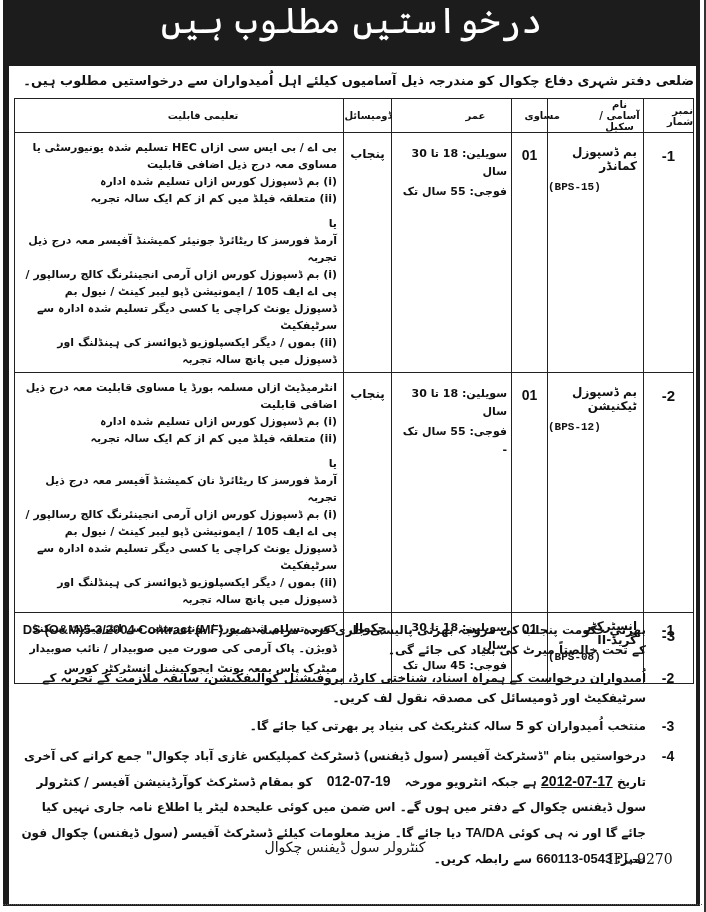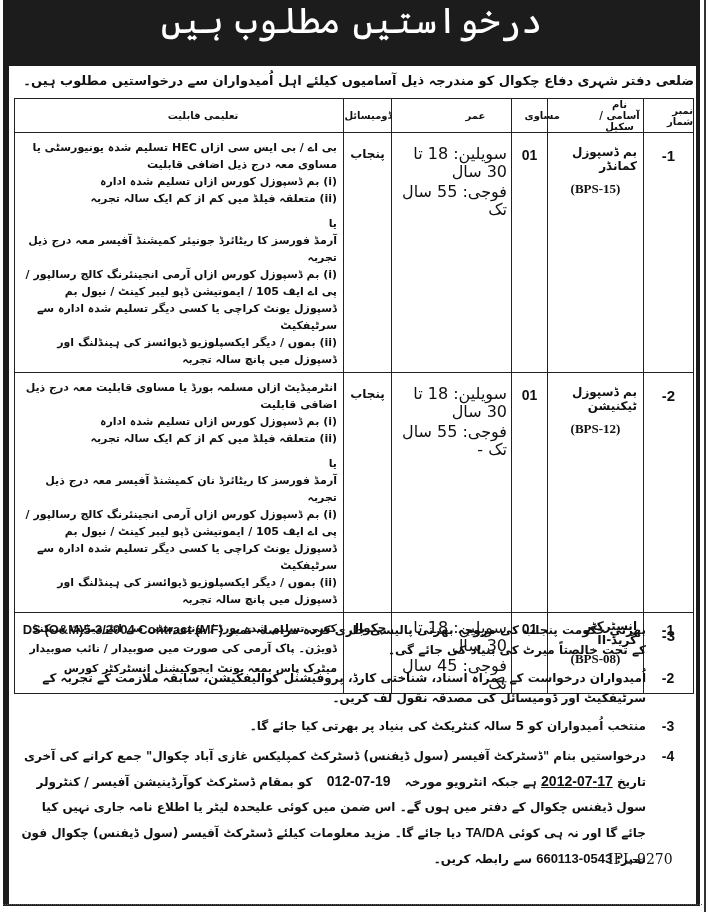--- a/index.html
+++ b/index.html
@@ -13,23 +13,23 @@
   table.posts { position:absolute; left:14px; top:98px; width:680px; border-collapse:collapse; direction:rtl; table-layout:fixed; }
   table.posts th, table.posts td { border:1.5px solid #222; vertical-align:top; padding:0; }
   table.posts th { height:30px; font-size:10px; font-weight:bold; vertical-align:middle; text-align:center;padding-left:48px; }
   .c-serial { width:50px; }
   .c-post { width:96px; }
   .c-count { width:36px; }
   .c-age { width:120px; }
   .c-dom { width:48px; }
   .serial { font-family:"Liberation Sans", sans-serif; font-weight:bold; font-size:15px; text-align:center; padding-top:14px !important; direction:ltr; }
   .post-name { font-size:12px; font-weight:bold; text-align:right; padding:12px 6px 0 4px; }
-  .post-bps { font-family:Liberation Serif, serif; font-weight:bold; font-size:13px; text-align:center; padding-top:8px; direction:ltr; }
+  .post-bps { font-family:Liberation Mono, monospace; font-weight:bold; font-size:11px; text-align:left; padding-top:8px; direction:ltr; }
   .count { font-family:"Liberation Sans", sans-serif; font-weight:bold; font-size:14px; text-align:center; padding-top:14px !important; direction:ltr; }
-  .age-line { font-size:16px; font-weight:normal; text-align:right; padding:12px 4px 0 4px; line-height:18px; }
+  .age-line { font-size:11px; font-weight:bold; text-align:right; padding:12px 4px 0 4px; line-height:18px; }
   .age-line + .age-line { padding-top:2px; }
   .dom { font-size:12px; font-weight:bold; text-align:center; padding-top:14px !important; }
   .qual { font-size:11px; font-weight:bold; text-align:right; padding:6px 6px 4px 6px !important; line-height:17px; }
   .qual p { margin:0; }
   .qual .or { margin-top:8px; }
   .row1 td { height:214px; }
   .row2 td { height:210px; }
   .row3 td { height:54px; }
   .notes { position:absolute; left:20px; right:16px; top:620px; direction:rtl; font-size:12px; font-weight:bold; }
   .note { display:flex; direction:rtl; margin-bottom:8px; line-height:20px; }
@@ -152,17 +152,18 @@
       <span class="note-num">-3</span>
       <span class="note-text">منتخب اُمیدواران کو 5 سالہ کنٹریکٹ کی بنیاد پر بھرتی کیا جائے گا۔</span>
     </div>
     <div class="note" style="line-height:25px">
       <span class="note-num">-4</span>
       <span class="note-text"><span>درخواستیں بنام "ڈسٹرکٹ آفیسر (سول ڈیفنس) ڈسٹرکٹ کمپلیکس غازی آباد چکوال" جمع کرانے کی آخری تاریخ </span><span class="u">17-07-2012</span><span> ہے جبکہ انٹرویو مورخہ </span><span class="en" style="font-size:14px;margin:0 10px">19-07-012</span><span> کو بمقام ڈسٹرکٹ کوآرڈینیشن آفیسر / کنٹرولر سول ڈیفنس چکوال کے دفتر میں ہوں گے۔ اس ضمن میں کوئی علیحدہ لیٹر یا اطلاع نامہ جاری نہیں کیا جائے گا اور نہ ہی کوئی </span><span class="en">TA/DA</span><span> دیا جائے گا۔ مزید معلومات کیلئے ڈسٹرکٹ آفیسر (سول ڈیفنس) چکوال فون نمبر: </span><span class="en">0543-660113</span><span> سے رابطہ کریں۔</span></span>
     </div>
   </div>
 
   <div class="signature">
+    <div class="sig-sub">کنٹرولر سول ڈیفنس چکوال</div>
   </div>
 
   <div class="ref">IPL-9270</div>
   <div class="bottom-dots"></div>
 </div>
 
 </body></html>

